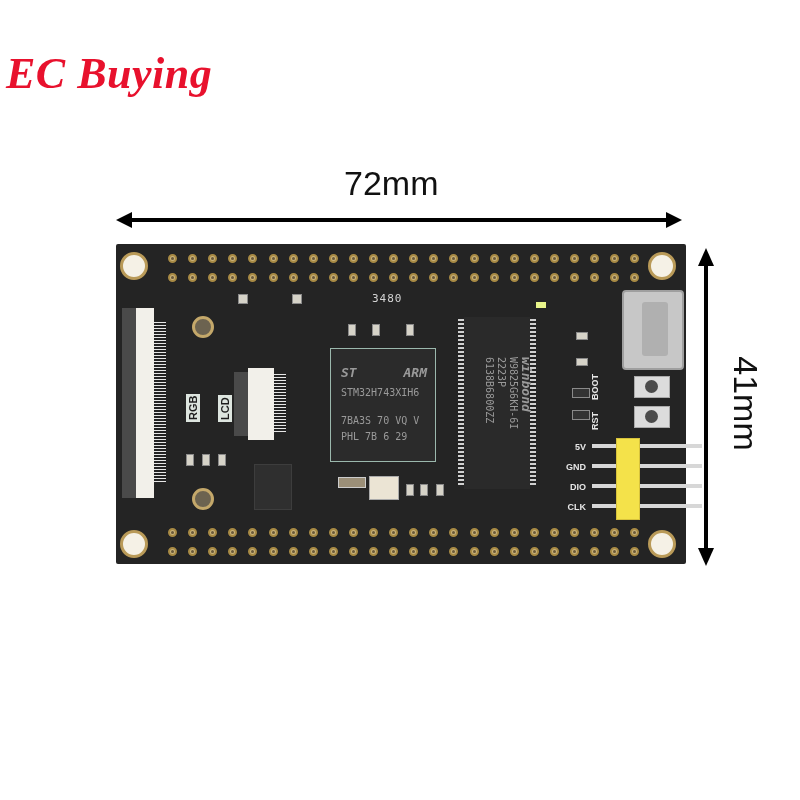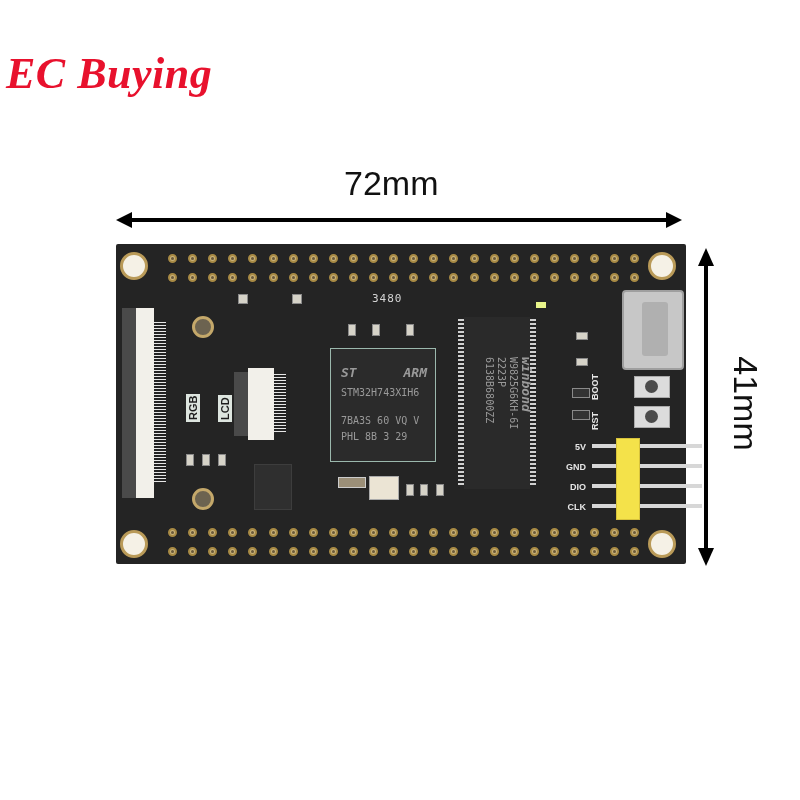--- a/index.html
+++ b/index.html
@@ -187,22 +187,22 @@
 
   <div class="silk-num">3480</div>
   <div class="led"></div>
 
   <div class="mcu">
     <div class="logo-row">
         <span>ST</span>
         <span>ARM</span>
       </div>
     <div class="l" style="top:38px;">STM32H743XIH6</div>
-    <div class="l" style="top:66px;">7BA3S 60 VQ V</div>
-    <div class="l" style="top:82px;">PHL 8B 3 29</div>
+    <div class="l" style="top:66px;">7BA3S 70 VQ V</div>
+    <div class="l" style="top:82px;">PHL 7B 6 29</div>
   </div>
 
   <div class="sdram">
     <div class="leads-l"></div>
       <div class="leads-r"></div>
     <div class="txt">
       <b>winbond</b><br>
       <span>W9825G6KH-6I</span><br>
       <span>2223P</span><br>
       <span>6138B6800ZZ</span>

